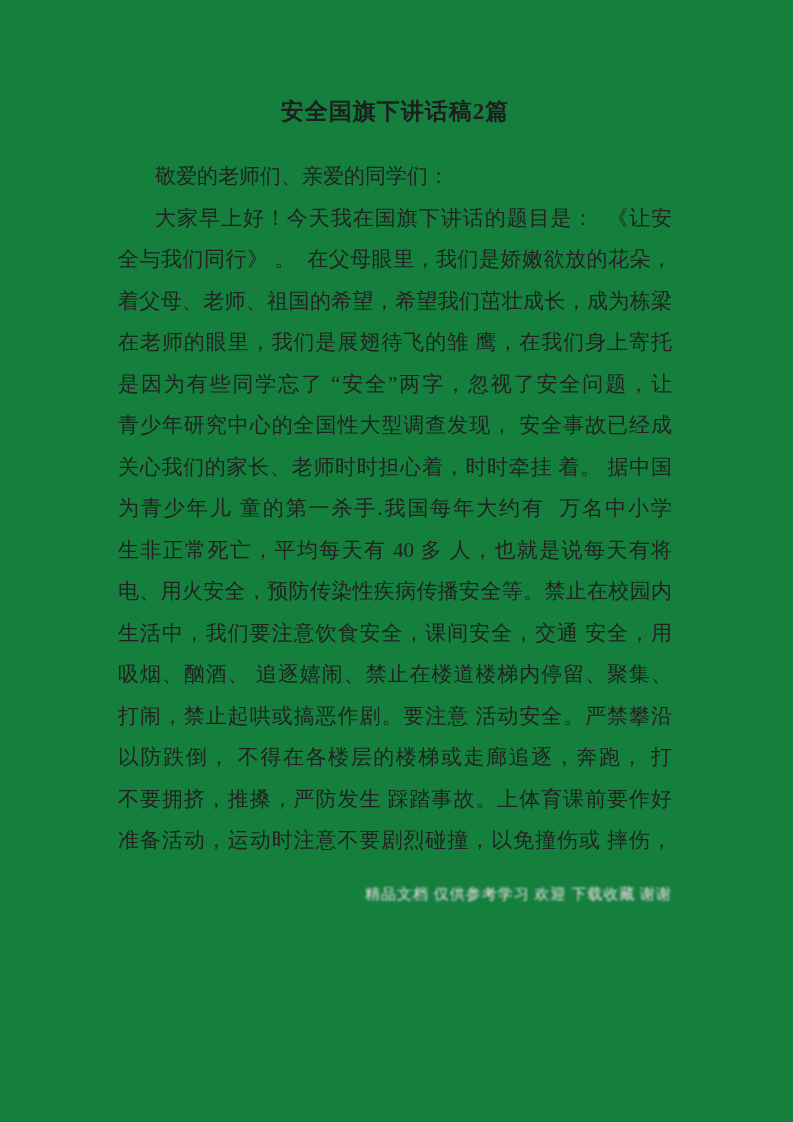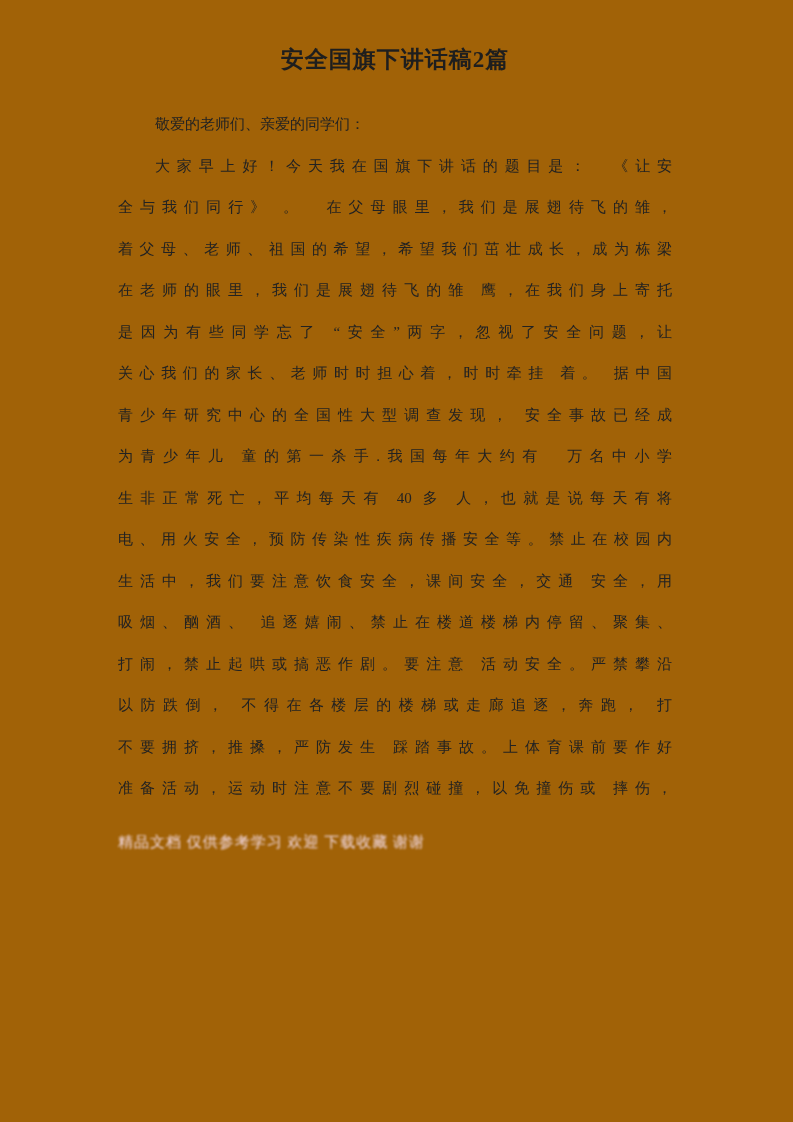--- a/index.html
+++ b/index.html
@@ -7,37 +7,37 @@
   body {
     width: 793px;
     height: 1122px;
     overflow: hidden;
     font-family: "Liberation Serif", "DejaVu Serif", serif;
   }
   .page {
     position: relative;
     width: 793px;
     height: 1122px;
-    background: #a16207;
-    padding: 44px 121px 0 118px;
+    background: #15803d;
+    padding: 96px 121px 0 118px;
   }
   .doc-title {
     font-size: 23px;
     font-weight: 700;
     line-height: 32px;
     text-align: center;
     color: #1e1e1e;
     letter-spacing: 1px;
   }
   .title-gap { height: 28px; }
   .doc-body { color: #222222; }
   .line {
     height: 41.5px;
     line-height: 41.5px;
-    font-size: 15px;
+    font-size: 21px;
     overflow: hidden;
     white-space: pre-wrap;
     color: #222222;
   }
   .line.just {
     text-align: justify;
     text-align-last: justify;
   }
   .line.indent { text-indent: 37px; }
   .watermark {
@@ -52,30 +52,30 @@
 </style>
 </head>
 <body>
 
 <div class="page">
   <h1 class="doc-title">安全国旗下讲话稿2篇</h1>
   <div class="title-gap"></div>
   <div class="doc-body">
       <div class="line indent">敬爱的老师们、亲爱的同学们：</div>
       <div class="line just indent">大家早上好！今天我在国旗下讲话的题目是：  《让安</div>
-      <div class="line just">全与我们同行》 。  在父母眼里，我们是展翅待飞的雏，</div>
+      <div class="line just">全与我们同行》 。  在父母眼里，我们是娇嫩欲放的花朵，</div>
       <div class="line just">着父母、老师、祖国的希望，希望我们茁壮成长，成为栋梁</div>
       <div class="line just">在老师的眼里，我们是展翅待飞的雏 鹰，在我们身上寄托</div>
       <div class="line just">是因为有些同学忘了 “安全”两字，忽视了安全问题，让</div>
+      <div class="line just">青少年研究中心的全国性大型调查发现， 安全事故已经成</div>
       <div class="line just">关心我们的家长、老师时时担心着，时时牵挂 着。 据中国</div>
-      <div class="line just">青少年研究中心的全国性大型调查发现， 安全事故已经成</div>
       <div class="line just">为青少年儿 童的第一杀手.我国每年大约有  万名中小学</div>
       <div class="line just">生非正常死亡，平均每天有 40 多 人，也就是说每天有将</div>
       <div class="line just">电、用火安全，预防传染性疾病传播安全等。禁止在校园内</div>
       <div class="line just">生活中，我们要注意饮食安全，课间安全，交通 安全，用</div>
       <div class="line just">吸烟、酗酒、 追逐嬉闹、禁止在楼道楼梯内停留、聚集、</div>
       <div class="line just">打闹，禁止起哄或搞恶作剧。要注意 活动安全。严禁攀沿</div>
       <div class="line just">以防跌倒， 不得在各楼层的楼梯或走廊追逐，奔跑， 打</div>
       <div class="line just">不要拥挤，推搡，严防发生 踩踏事故。上体育课前要作好</div>
       <div class="line just">准备活动，运动时注意不要剧烈碰撞，以免撞伤或 摔伤，</div>
     </div>
-  <div class="watermark" style="color: rgb(246, 223, 238);">精品文档 仅供参考学习 欢迎 下载收藏 谢谢</div>
+  <div class="watermark" style="color: rgb(246, 223, 238); text-align: right;">精品文档 仅供参考学习 欢迎 下载收藏 谢谢</div>
 </div>
 
 </body></html>

